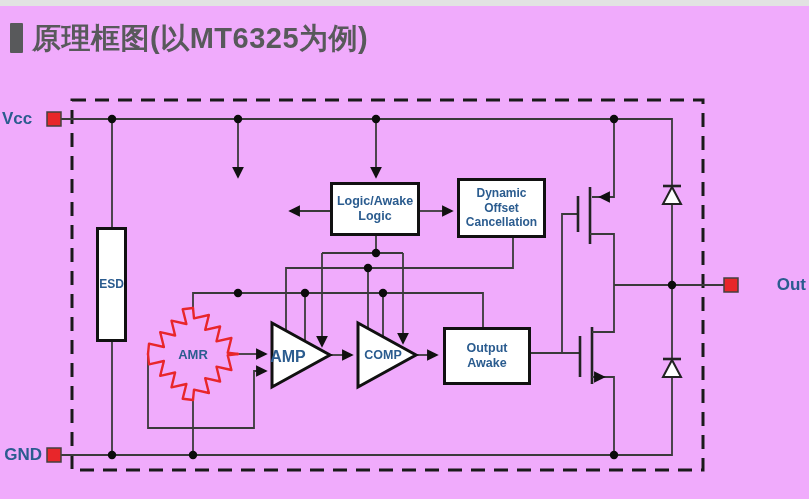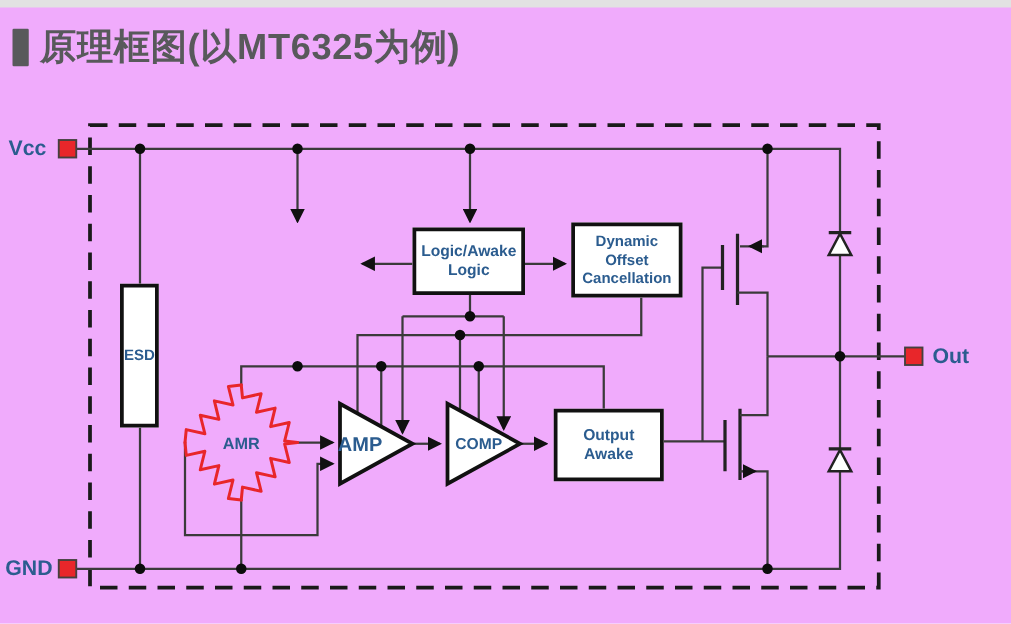--- a/index.html
+++ b/index.html
@@ -179,17 +179,17 @@
 Cancellation</span>
     </div>
     <div class="block blk-label" style="left:443px;top:327px;width:88px;height:58px;">
       <span>Output Awake</span>
     </div>
 
     <div class="floating" style="left:171px;top:347px;width:44px;font-size:13px;">AMR</div>
     <div class="floating" style="left:267px;top:348px;width:42px;font-size:16px;text-align:center;">AMP</div>
     <div class="floating" style="left:359px;top:348px;width:48px;font-size:12.5px;">COMP</div>
 
-    <div class="terminal-label" style="left:2px;top:112px;width:40px;text-align:center;">Vcc</div>
+    <div class="terminal-label" style="left:2px;top:112px;width:40px;text-align:left;">Vcc</div>
     <div class="terminal-label" style="left:2px;top:448px;width:40px;text-align:right;">GND</div>
-    <div class="terminal-label" style="left:746px;top:278px;width:60px;text-align:left;">Out</div>
+    <div class="terminal-label" style="left:746px;top:278px;width:60px;text-align:right;">Out</div>
   </div>
 </div>
 
 </body></html>

